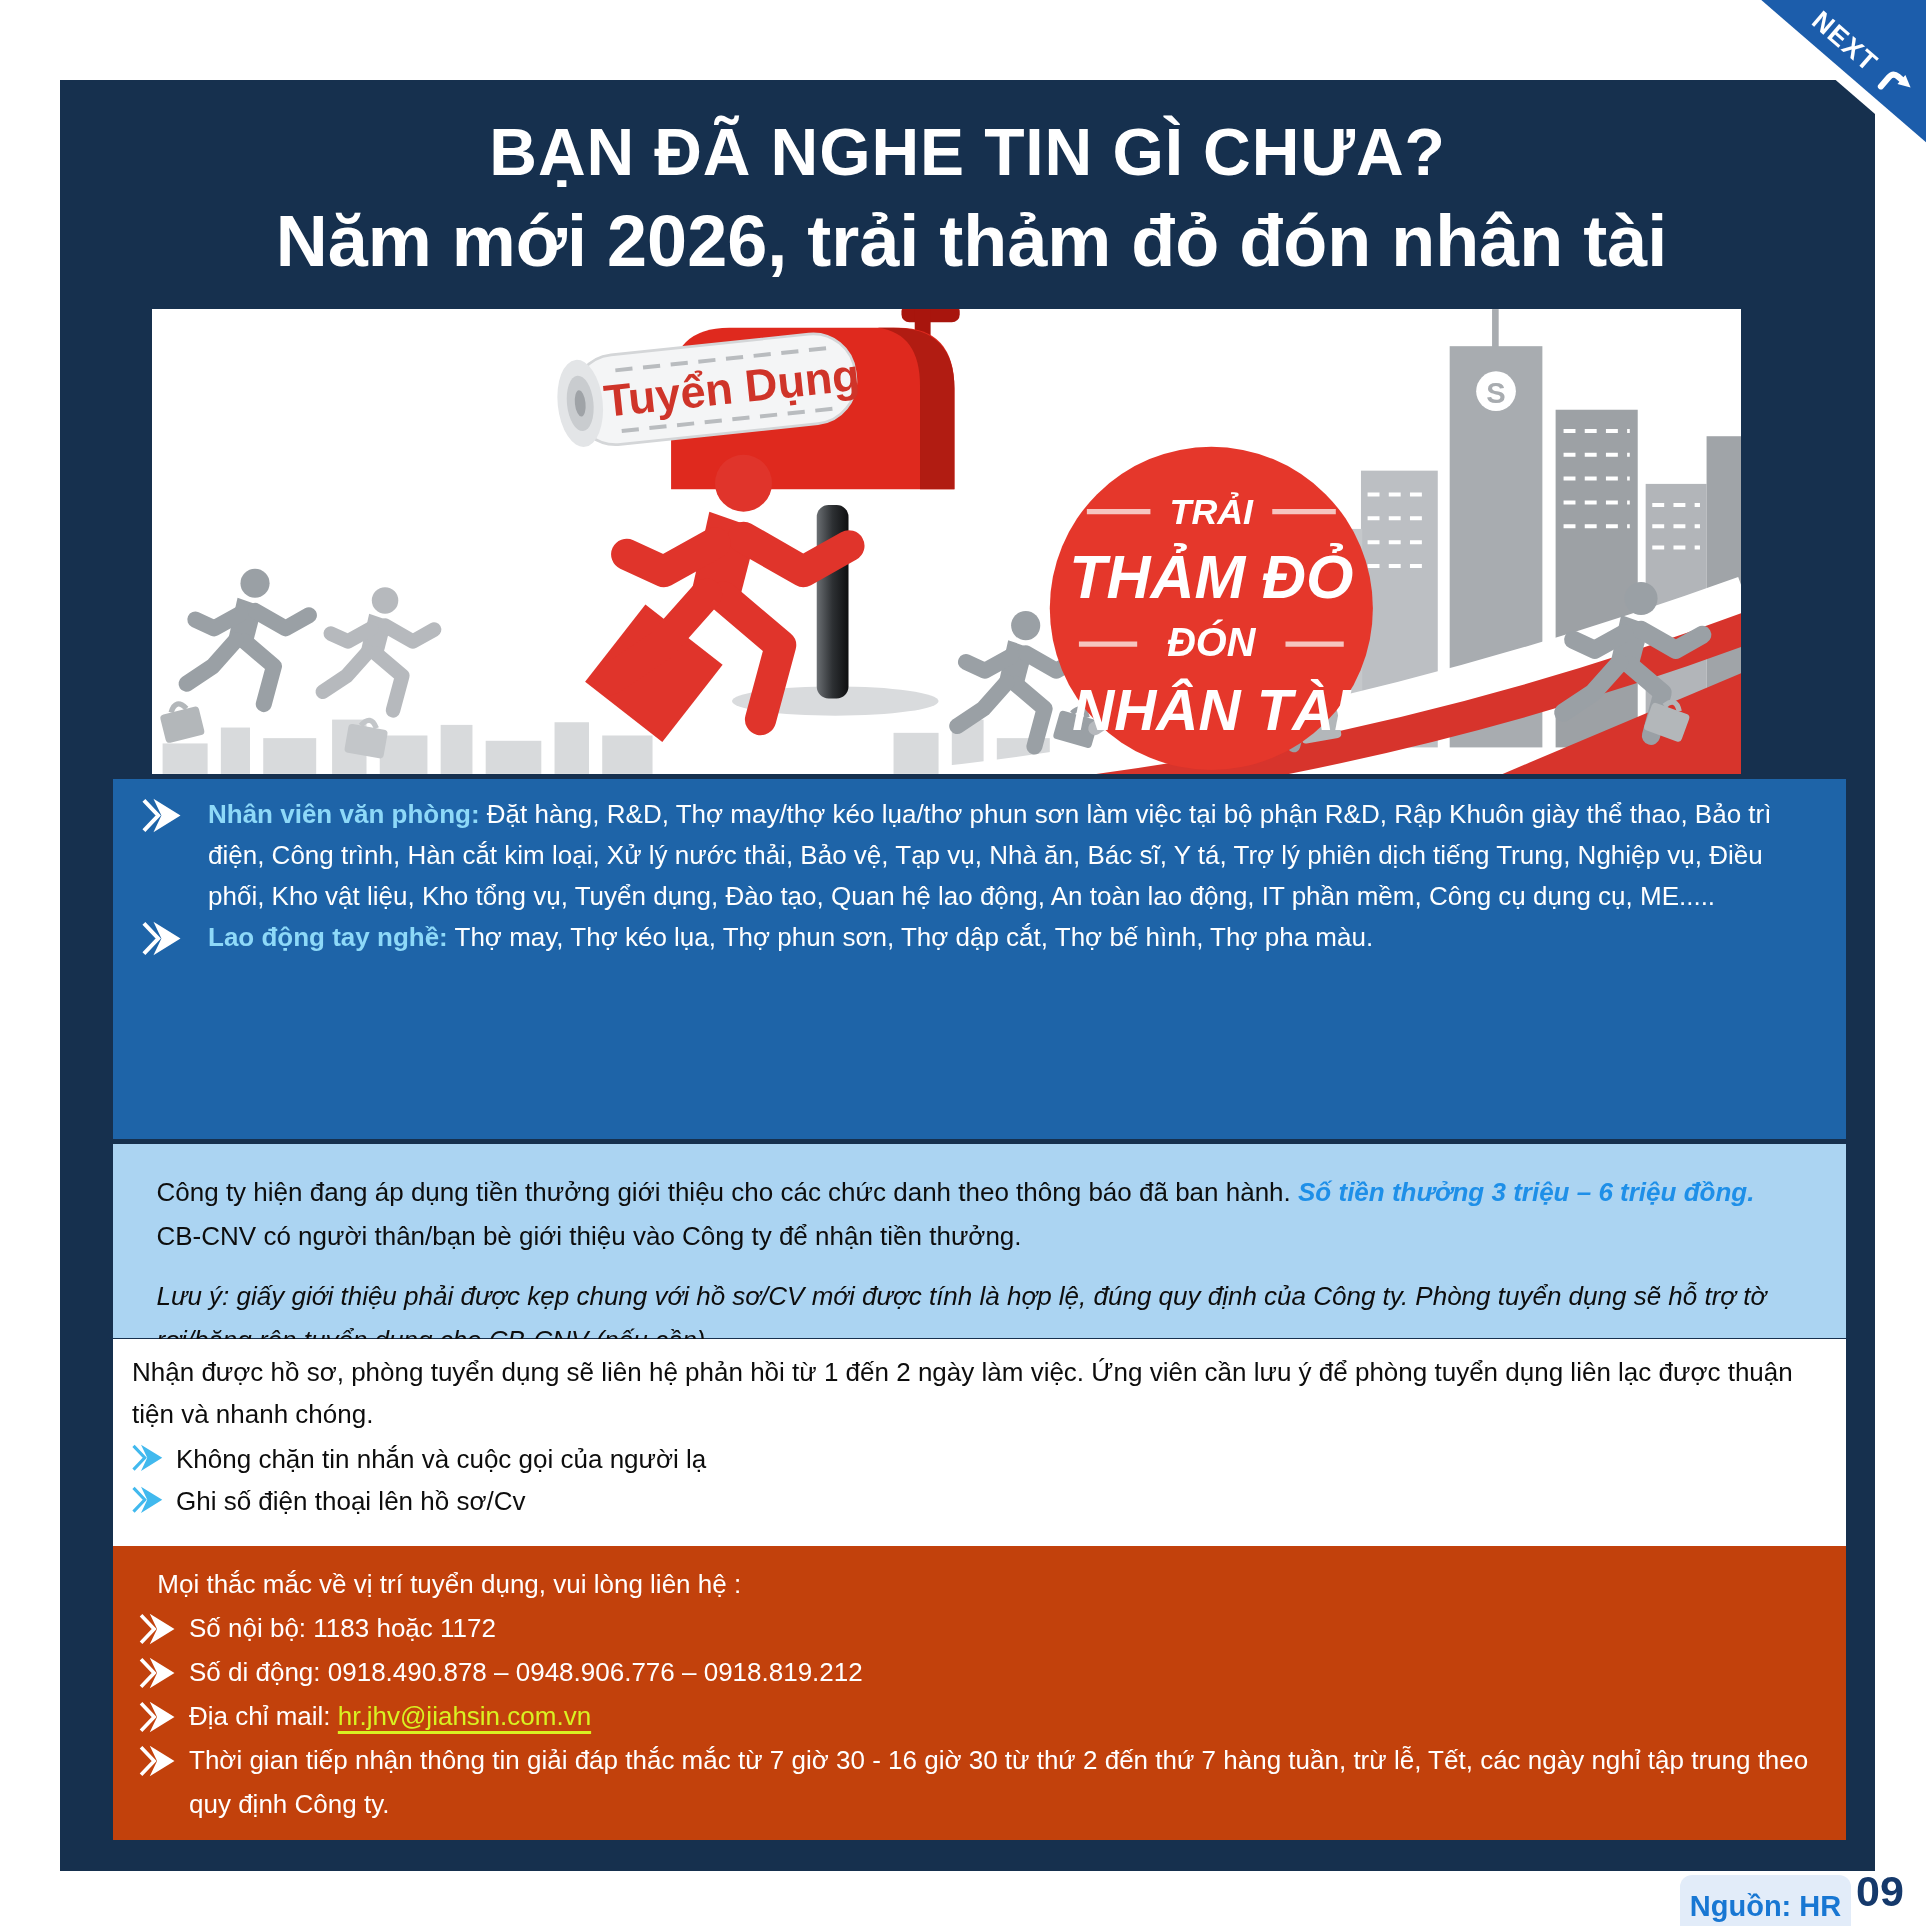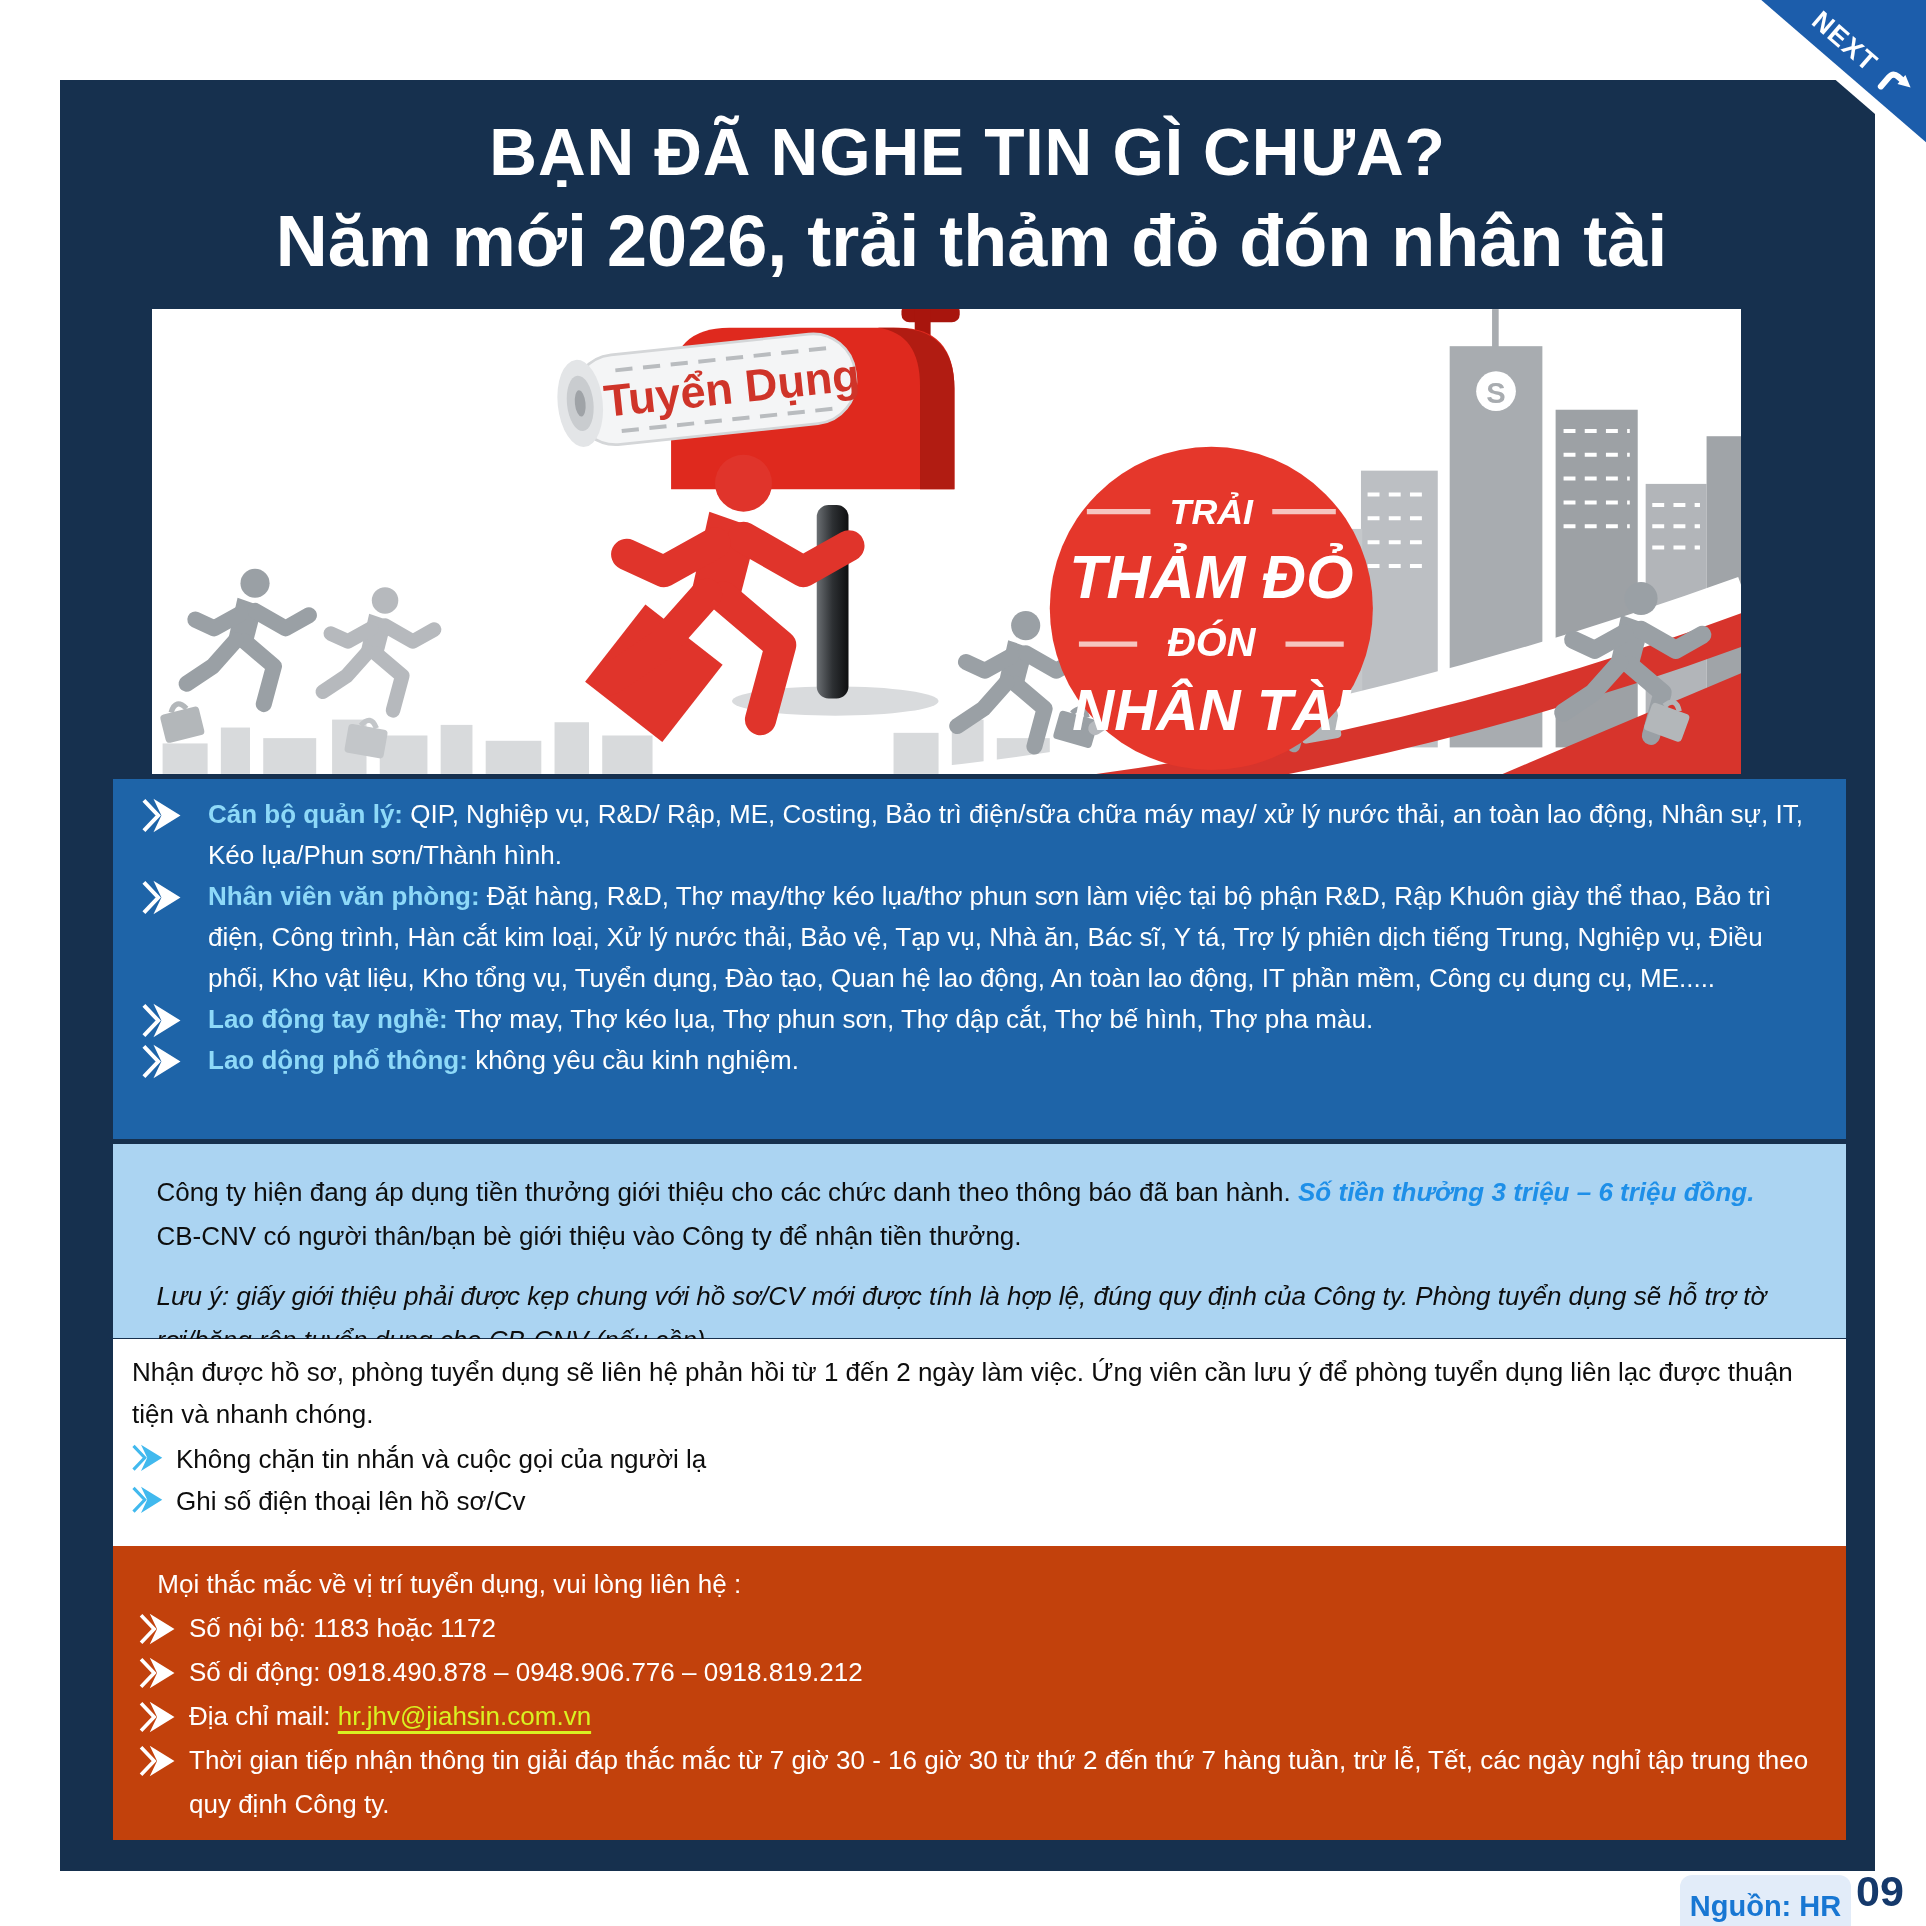--- a/index.html
+++ b/index.html
@@ -223,42 +223,28 @@
         </g>
       </svg>
     </div>
 
     <div class="box box-positions">
       <div class="prow">
         <svg class="arr" width="42" height="35" viewBox="0 0 52 44">
             <path d="M2 3 L20 22 L2 41" fill="none" stroke="#fff" stroke-width="5"></path>
             <path d="M14 1 L48 22 L14 43 L24 22 Z" fill="#fff"></path>
           </svg>
-        <span class="plabel">Cán bộ quản lý:</span><span> QIP, Nghiệp vụ, R&amp;D/ Rập, ME, Costing, Bảo trì điện/sữa chữa máy may/ xử lý nước thải, an toàn lao động, Nhân sự, IT, Kéo lụa/Phun sơn/Thành hình.</span>
+        <span class="plabel">Nhân viên văn phòng:</span><span> Đặt hàng, R&amp;D, Thợ may/thợ kéo lụa/thơ phun sơn làm việc tại bộ phận R&amp;D, Rập Khuôn giày thể thao, Bảo trì điện, Công trình, Hàn cắt kim loại, Xử lý nước thải, Bảo vệ, Tạp vụ, Nhà ăn, Bác sĩ, Y tá, Trợ lý phiên dịch tiếng Trung, Nghiệp vụ, Điều phối, Kho vật liệu, Kho tổng vụ, Tuyển dụng, Đào tạo, Quan hệ lao động, An toàn lao động, IT phần mềm, Công cụ dụng cụ, ME.....</span>
       </div>
       <div class="prow">
         <svg class="arr" width="42" height="35" viewBox="0 0 52 44">
             <path d="M2 3 L20 22 L2 41" fill="none" stroke="#fff" stroke-width="5"></path>
             <path d="M14 1 L48 22 L14 43 L24 22 Z" fill="#fff"></path>
           </svg>
-        <span class="plabel">Nhân viên văn phòng:</span><span> Đặt hàng, R&amp;D, Thợ may/thợ kéo lụa/thơ phun sơn làm việc tại bộ phận R&amp;D, Rập Khuôn giày thể thao, Bảo trì điện, Công trình, Hàn cắt kim loại, Xử lý nước thải, Bảo vệ, Tạp vụ, Nhà ăn, Bác sĩ, Y tá, Trợ lý phiên dịch tiếng Trung, Nghiệp vụ, Điều phối, Kho vật liệu, Kho tổng vụ, Tuyển dụng, Đào tạo, Quan hệ lao động, An toàn lao động, IT phần mềm, Công cụ dụng cụ, ME.....</span>
-      </div>
-      <div class="prow">
-        <svg class="arr" width="42" height="35" viewBox="0 0 52 44">
-            <path d="M2 3 L20 22 L2 41" fill="none" stroke="#fff" stroke-width="5"></path>
-            <path d="M14 1 L48 22 L14 43 L24 22 Z" fill="#fff"></path>
-          </svg>
         <span class="plabel">Lao động tay nghề:</span><span> Thợ may, Thợ kéo lụa, Thợ phun sơn, Thợ dập cắt, Thợ bế hình, Thợ pha màu.</span>
-      </div>
-      <div class="prow">
-        <svg class="arr" width="42" height="35" viewBox="0 0 52 44">
-            <path d="M2 3 L20 22 L2 41" fill="none" stroke="#fff" stroke-width="5"></path>
-            <path d="M14 1 L48 22 L14 43 L24 22 Z" fill="#fff"></path>
-          </svg>
-        <span class="plabel">Lao dộng phổ thông:</span><span> không yêu cầu kinh nghiệm.</span>
       </div>
     </div>
 
     <div class="box box-referral">
       <p><span>Công ty hiện đang áp dụng tiền thưởng giới thiệu cho các chức danh theo thông báo đã ban hành. </span><span class="hl">Số tiền thưởng 3 triệu – 6 triệu đồng.</span><span> CB-CNV có người thân/bạn bè giới thiệu vào Công ty để nhận tiền thưởng.</span></p>
       <p class="note">Lưu ý: giấy giới thiệu phải được kẹp chung với hồ sơ/CV mới được tính là hợp lệ, đúng quy định của Công ty. Phòng tuyển dụng sẽ hỗ trợ tờ rơi/băng rôn tuyển dụng cho CB-CNV (nếu cần).</p>
     </div>
 
     <div class="box box-response">
       <p class="intro">Nhận được hồ sơ, phòng tuyển dụng sẽ liên hệ phản hồi từ 1 đến 2 ngày làm việc. Ứng viên cần lưu ý để phòng tuyển dụng liên lạc được thuận tiện và nhanh chóng.</p>

